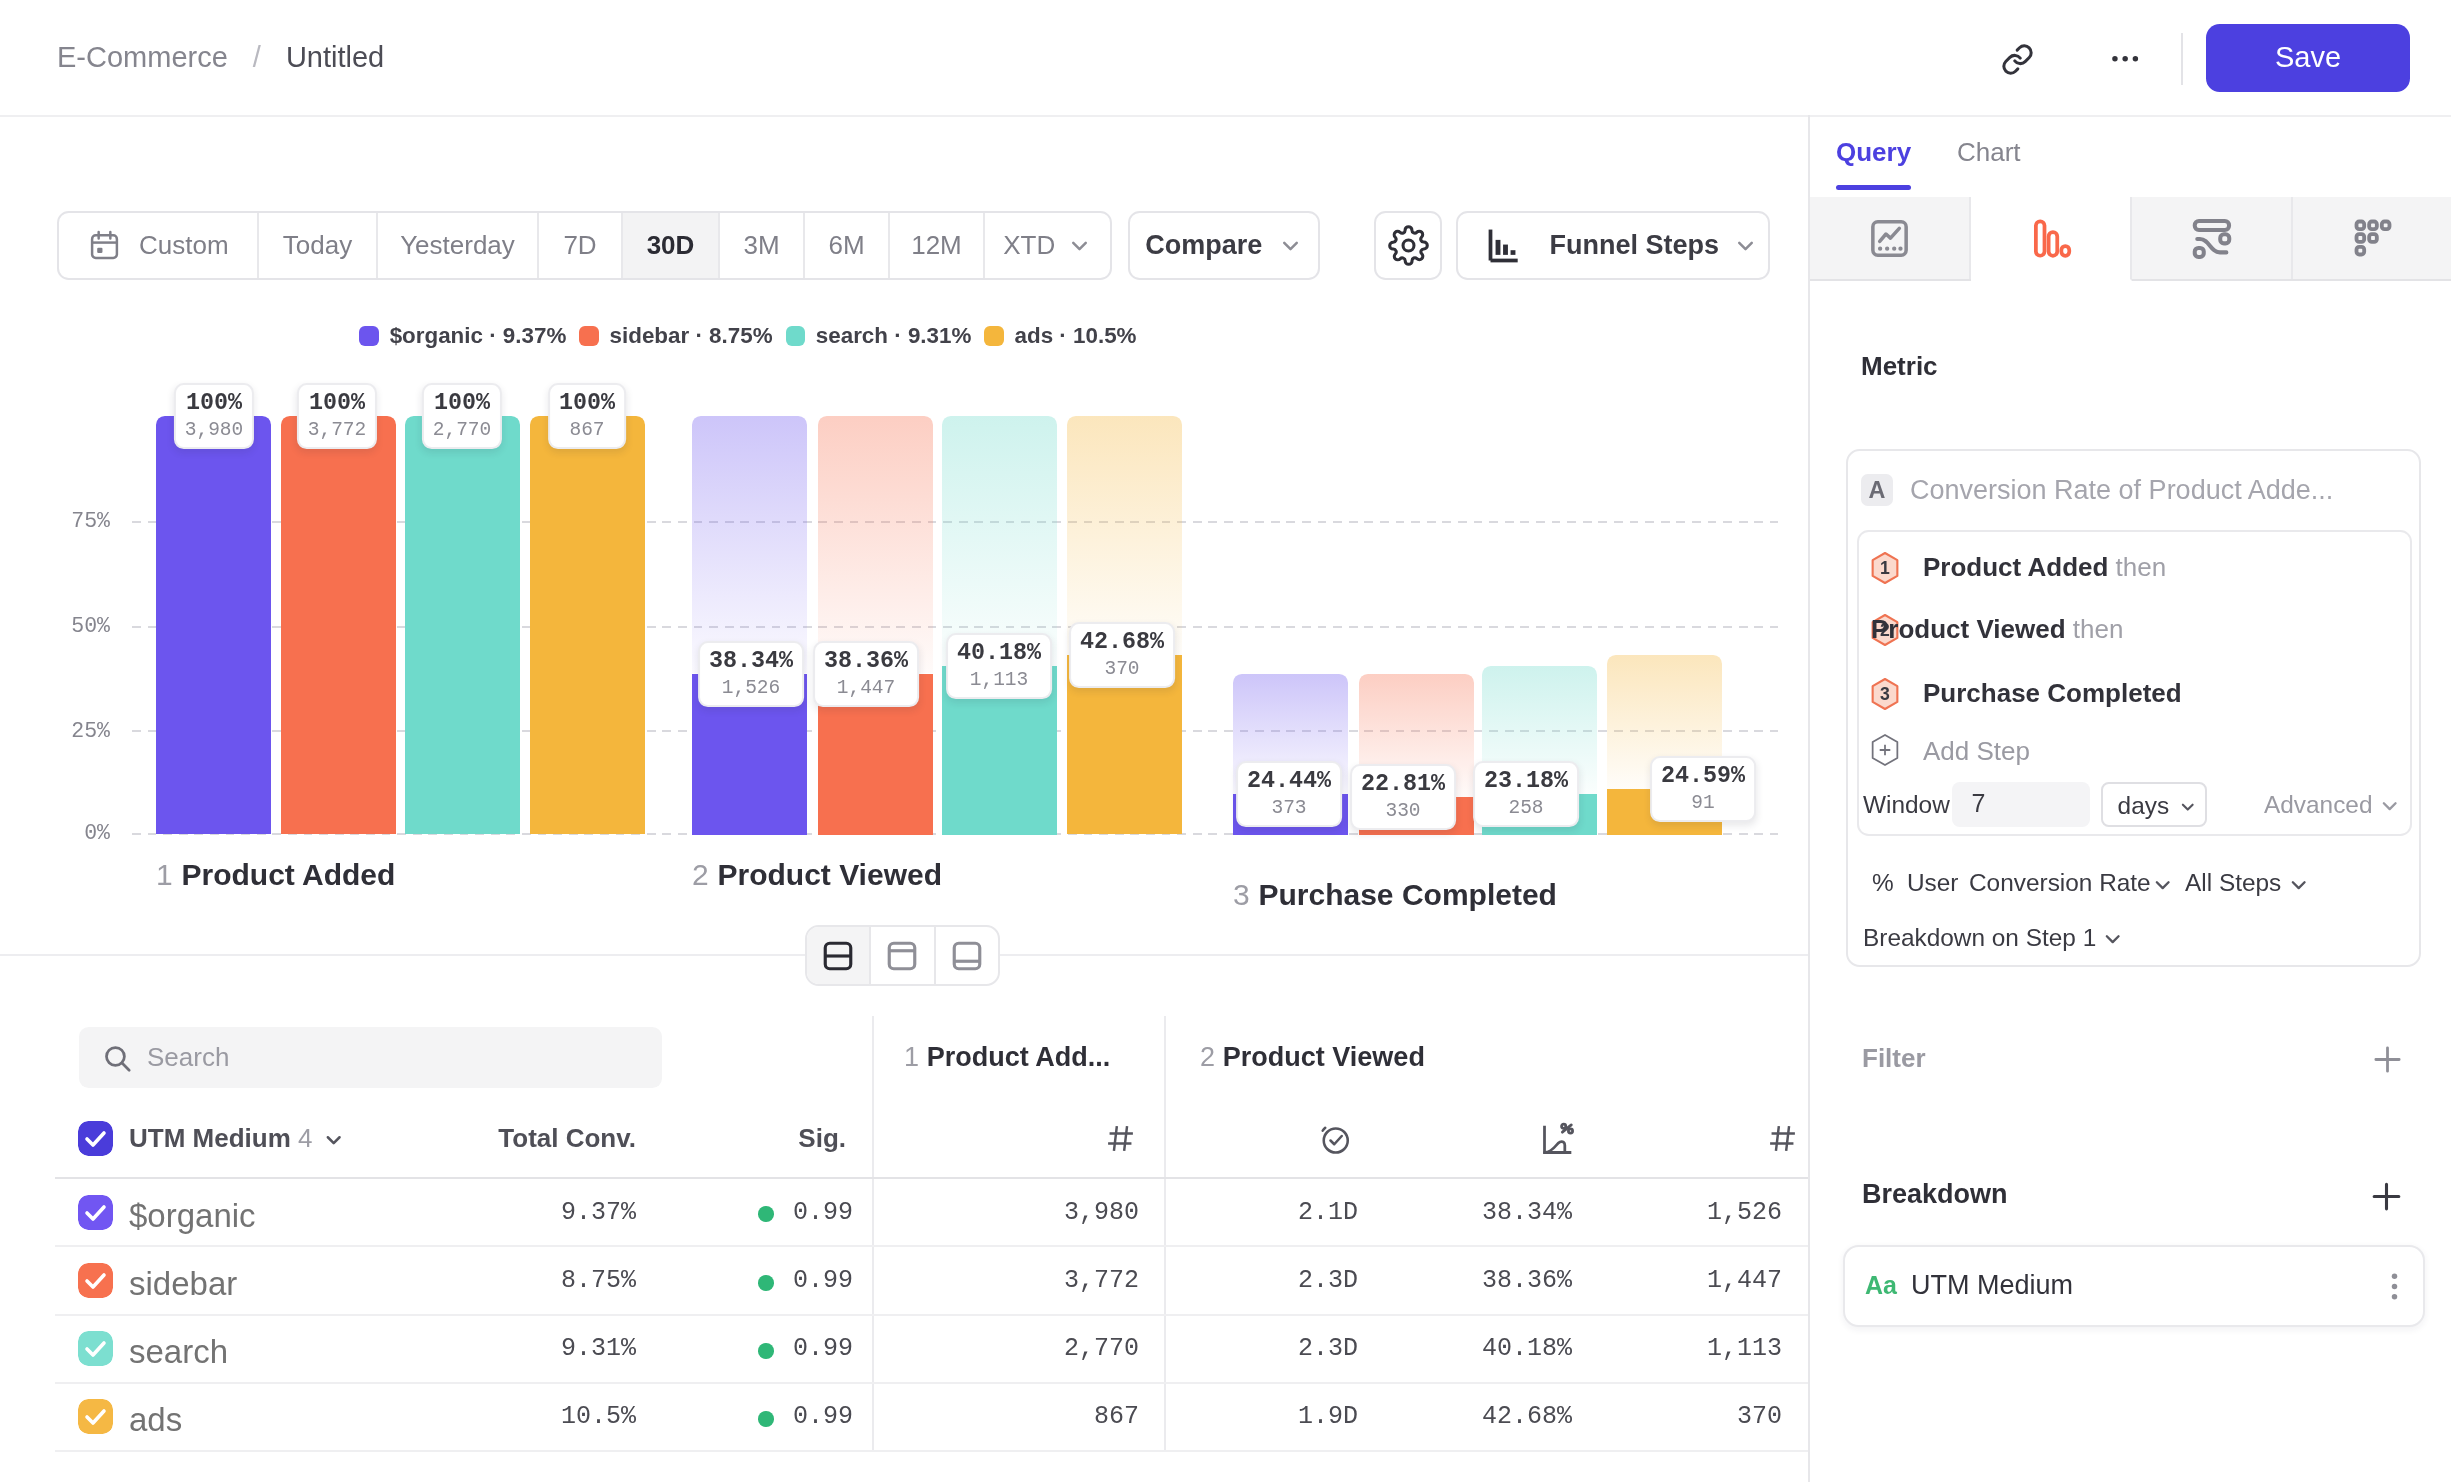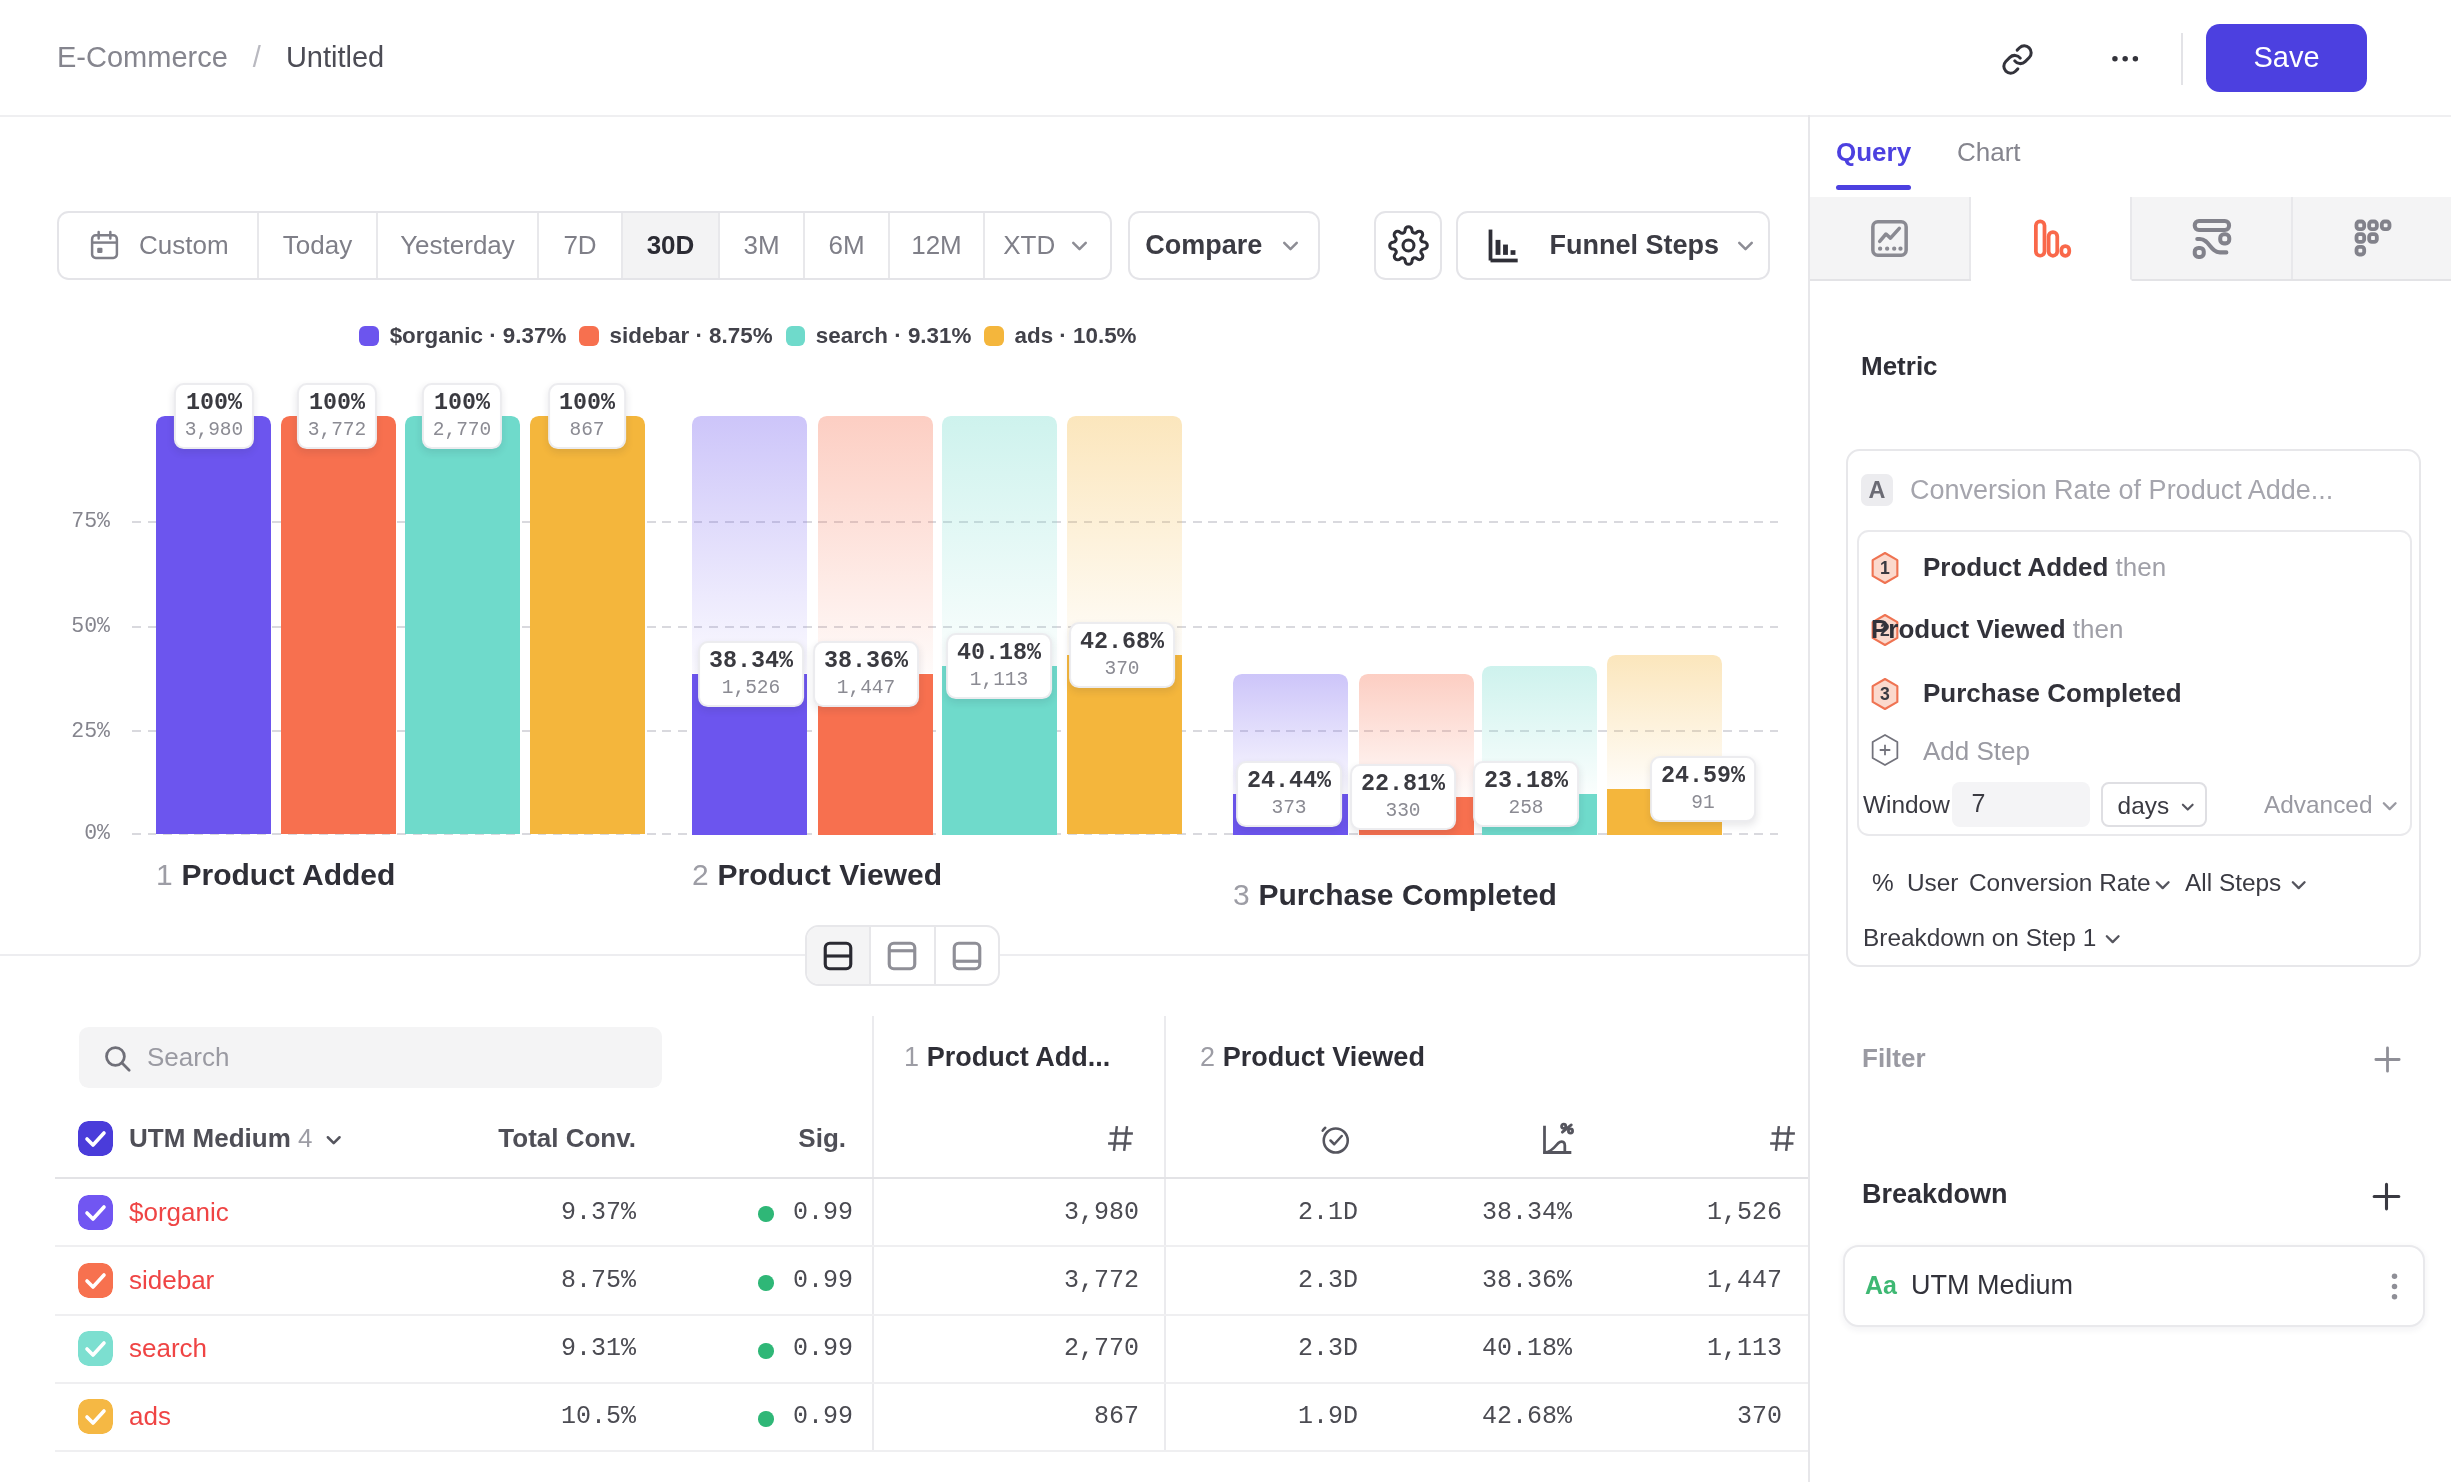--- a/index.html
+++ b/index.html
@@ -7,21 +7,21 @@
 body { font-family:"Liberation Sans", sans-serif; color:#32323c; }
 #page { position:relative; width:2452px; height:1482px; overflow:hidden; background:#fff; }
 .abs { position:absolute; }
 svg { display:block; }
 
 
 #crumbs { left:57px; top:41px; font-size:29px; color:#85858e; }
 #crumbs .sep { color:#b9b9c0; padding:0 25px; }
 #crumbs .cur { color:#4c4c55; }
 #hdrline { left:0; top:115px; width:2452px; height:2px; background:#efeff1; }
-#savebtn { left:2206px; top:24.4px; width:161px; height:68px; background:#4c40e0; border-radius:13.7px; color:#fff; font-size:29px; text-align:center; line-height:66px; }
+#savebtn { left:2206px; top:24.4px; width:204px; height:68px; background:#4c40e0; border-radius:13.7px; color:#fff; font-size:29px; text-align:center; line-height:66px; }
 #vsep1 { left:2181px; top:33px; width:2px; height:52px; background:#e3e3e7; }
 
 
 .btn { position:absolute; top:211px; height:69px; border:2px solid #e4e4e8; border-radius:11.7px; background:#fff; }
 #datebar { left:57px; width:1055px; display:flex; }
 #datebar .cell { display:flex; align-items:center; justify-content:center; font-size:26px; color:#7f7f88; border-right:2px solid #e8e8eb; }
 #datebar .cell:last-child { border-right:none; }
 #datebar .sel { background:#f3f3f4; color:#2b2b33; font-weight:bold; }
 #compare { left:1128px; width:192px; }
 #gearbtn { left:1374px; width:68px; }
@@ -52,21 +52,21 @@
 
 
 #search { left:79px; top:1027px; width:583px; height:61px; background:#f4f4f5; border-radius:9.8px; }
 #search .ph { position:absolute; left:68px; top:14.6px; font-size:26px; color:#9a9aa2; }
 .vdiv { position:absolute; top:1016px; height:435px; width:2px; background:#ebebee; }
 .grphdr { position:absolute; top:1042px; font-size:27px; font-weight:bold; color:#2f2f37; }
 .grphdr .n { font-weight:normal; color:#9d9da5; margin-right:7.8px; }
 .hline { position:absolute; left:55px; width:1753px; height:2px; background:#e3e3e6; }
 .rowline { position:absolute; left:55px; width:1753px; height:2px; background:#efeff1; }
 .cbx { position:absolute; width:35px; height:35px; border-radius:10.7px; }
-.rowlab { position:absolute; font-size:26px; color:#ef4444; }
+.rowlab { position:absolute; font-size:33px; color:#737373; }
 .hdrlab { position:absolute; font-size:26px; font-weight:bold; color:#4f4f57; }
 .num { position:absolute; font-family:"Liberation Mono", monospace; font-size:25px; color:#4b4b52; text-align:right; }
 .sigdot { position:absolute; width:15.6px; height:15.6px; border-radius:50%; background:#2fb777; }
 
 
 #rpanel { left:1808px; top:115px; width:2px; height:1367px; background:#e7e7ea; }
 #qtab { left:1836px; top:137px; font-size:26px; font-weight:bold; color:#4c40e0; }
 #ctab { left:1957px; top:137px; font-size:26px; color:#85858e; }
 #qunder { left:1836px; top:185px; width:75px; height:4.9px; border-radius:2.9px; background:#4c40e0; }
 #tabbar { left:1810px; top:197px; width:642px; height:84px; display:flex; background:#f4f4f5; border-bottom:2px solid #e3e3e6; }

